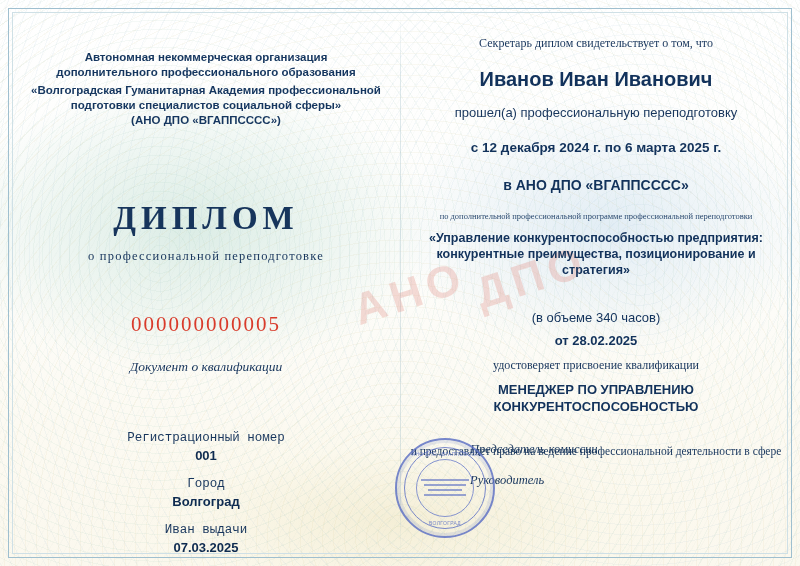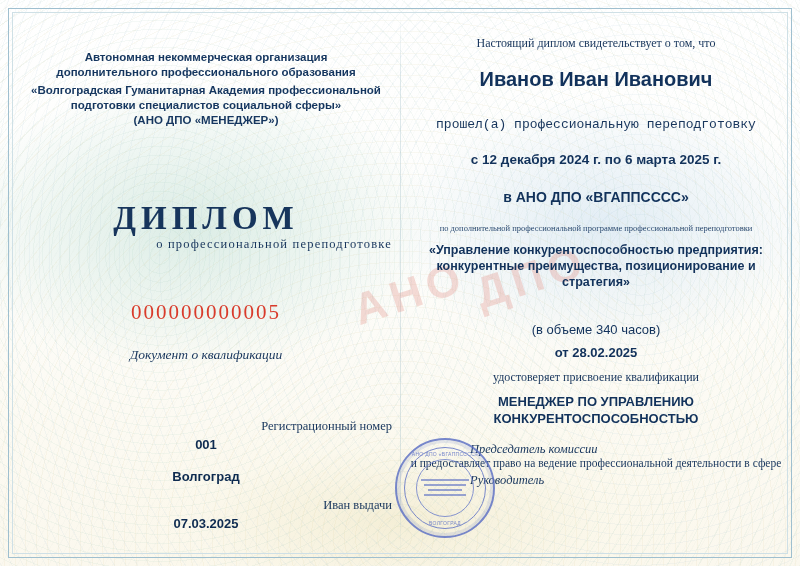--- a/index.html
+++ b/index.html
@@ -101,44 +101,42 @@
     font-size: 33px;
     letter-spacing: 5px;
     color: #17355c;
     margin-top: 72px;
   }
   #diploma-subtitle {
     font-family: "Liberation Serif", serif;
     font-size: 12.5px;
     letter-spacing: 1.2px;
     color: #17355c;
-    margin-top: 0;
-    text-align: right;
+    margin-top: 12px;
   }
   #diploma-number {
     font-family: "Liberation Serif", serif;
     font-size: 21px;
     letter-spacing: 2px;
     color: #d93b2b;
     margin-top: 48px;
   }
   #qualification-doc {
     font-family: "Liberation Serif", serif;
     font-style: italic;
     font-size: 13.5px;
     color: #17355c;
     margin-top: 22px;
   }
 
   #reg-block { margin-top: 56px; }
   .field-label {
-    font-family: Liberation Serif, serif;
-    font-size: 12.5px;
-    color: #17355c;
-    text-align: right;
+    font-family: Liberation Mono, monospace;
+    font-size: 12.5px;
+    color: #17355c;
   }
   .field-value {
     font-family: "Liberation Sans", sans-serif;
     font-weight: bold;
     font-size: 13px;
     color: #0e2b50;
     margin-top: 3px;
   }
   .field-gap { height: 14px; }
 
@@ -159,24 +157,24 @@
     margin-top: 14px;
   }
   #student-name {
     font-family: "Liberation Sans", sans-serif;
     font-weight: bold;
     font-size: 20px;
     color: #12325b;
     margin-top: 17px;
   }
   #passed-line {
-    font-family: Liberation Mono, monospace;
-    font-size: 13px;
-    color: #17355c;
-    margin-top: 26px;
+    font-family: Liberation Sans, sans-serif;
+    font-size: 13px;
+    color: #17355c;
+    margin-top: 14px;
   }
   #period-line {
     font-family: "Liberation Sans", sans-serif;
     font-weight: bold;
     font-size: 13.5px;
     color: #12325b;
     margin-top: 20px;
   }
   #institution-line {
     font-family: "Liberation Sans", sans-serif;
@@ -321,42 +319,43 @@
   <div class="watermark" id="wm1">АНО</div>
   <div class="watermark" id="wm2">ДПО</div>
 
   <div id="left">
     <div id="org-block">
       <div class="org-line">Автономная некоммерческая организация</div>
       <div class="org-line">дополнительного профессионального образования</div>
       <div class="sp"></div>
       <div class="org-line">«Волгоградская Гуманитарная Академия профессиональной</div>
       <div class="org-line">подготовки специалистов социальной сферы»</div>
-      <div class="org-line">(АНО ДПО «МЕНЕДЖЕР»)</div>
+      <div class="org-line">(АНО ДПО «ВГАППСССС»)</div>
     </div>
 
     <div id="diploma-title">ДИПЛОМ</div>
     <div id="diploma-subtitle">о профессиональной переподготовке</div>
 
     <div id="diploma-number">000000000005</div>
     <div id="qualification-doc">Документ о квалификации</div>
 
     <div id="reg-block">
       <div class="field-label">Регистрационный номер</div>
       <div class="field-value">001</div>
       <div class="field-gap"></div>
+      <div class="field-label">Город</div>
       <div class="field-value">Волгоград</div>
       <div class="field-gap"></div>
       <div class="field-label">Иван выдачи</div>
       <div class="field-value">07.03.2025</div>
     </div>
   </div>
 
   <div id="right">
-    <div id="attest-line">Настоящий диплом свидетельствует о том, что</div>
+    <div id="attest-line">Секретарь диплом свидетельствует о том, что</div>
     <div id="student-name">Иванов Иван Иванович</div>
     <div id="passed-line">прошел(а) профессиональную переподготовку</div>
     <div id="period-line">с 12 декабря 2024 г. по 6 марта 2025 г.</div>
     <div id="institution-line">в АНО ДПО «ВГАППСССС»</div>
     <div id="program-caption">по дополнительной профессиональной программе профессиональной переподготовки</div>
     <div id="program-name">«Управление конкурентоспособностью предприятия: конкурентные преимущества, позиционирование и стратегия»</div>
     <div id="hours-line">(в объеме 340 часов)</div>
     <div id="commission-date">от 28.02.2025</div>
     <div id="award-line">удостоверяет присвоение квалификации</div>
     <div id="qualification-name">МЕНЕДЖЕР ПО УПРАВЛЕНИЮ КОНКУРЕНТОСПОСОБНОСТЬЮ</div>

